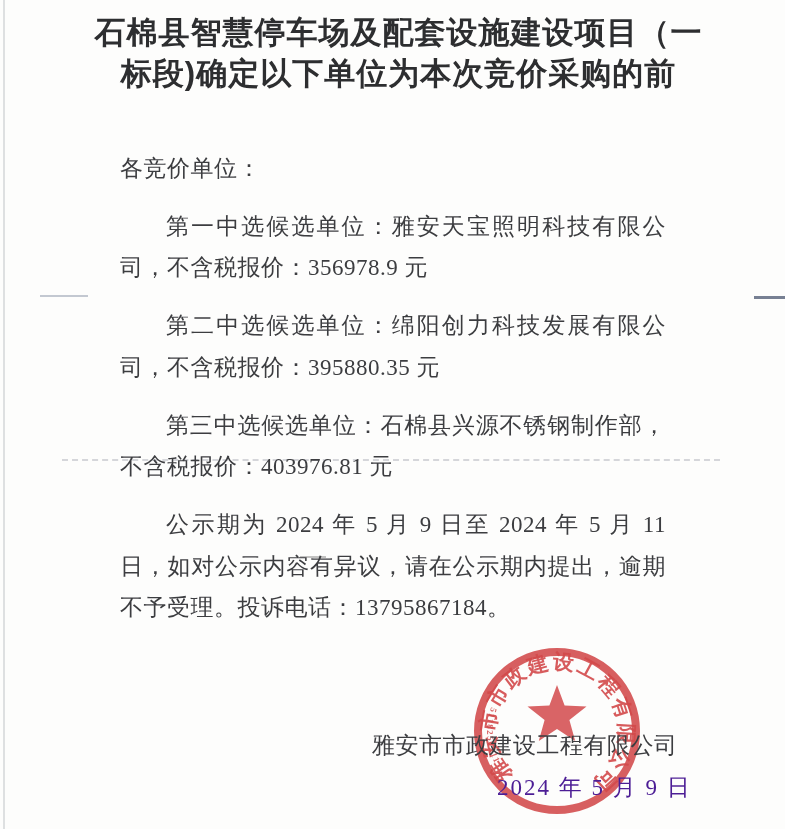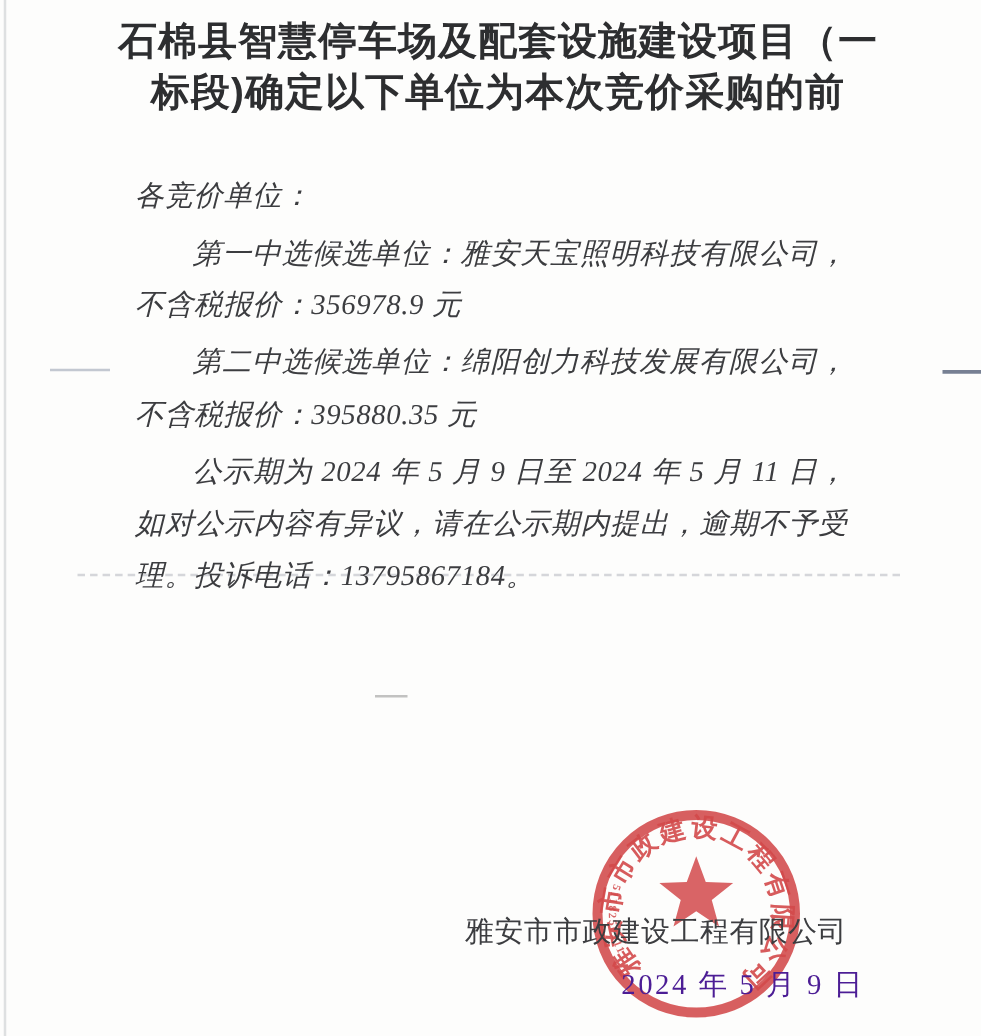--- a/index.html
+++ b/index.html
@@ -38,21 +38,21 @@
     font-family: "Liberation Sans", sans-serif;
     font-weight: 700; font-size: 31px; line-height: 41px;
     color: #2d2e30; letter-spacing: 1px;
   }
   .title .tl { display: block; padding-left: 12px; }
   .body {
     position: absolute; left: 104px; top: 132px; width: 578px;
     font-size: 23px; line-height: 41.7px; color: #3c3d40;
     text-align: justify; letter-spacing: .5px;
   }
-  .body p { margin: 4px; font-style: italic; }
+  .body p { margin: 16px; }
   .body p.para { text-indent: 2em; }
   .sig-company {
     position: absolute; left: 372px; top: 730px; z-index: 3;
     font-size: 23px; color: #3c3d40; letter-spacing: .5px;
   }
   .sig-date {
     position: absolute; left: 497px; top: 772px; z-index: 3;
     font-size: 23px; color: #4c1d95; letter-spacing: 2px;
   }
   .seal {
@@ -77,20 +77,21 @@
 
   <h1 class="title">
     <span class="tl">石棉县智慧停车场及配套设施建设项目（一</span>
     <span class="tl">标段)确定以下单位为本次竞价采购的前</span>
   </h1>
 
   <div class="body">
     <p class="salutation">各竞价单位：</p>
     <p class="para">第一中选候选单位：雅安天宝照明科技有限公司，不含税报价：356978.9 元</p>
     <p class="para">第二中选候选单位：绵阳创力科技发展有限公司，不含税报价：395880.35 元</p>
+    <p class="para">第三中选候选单位：石棉县兴源不锈钢制作部，不含税报价：403976.81 元</p>
     <p class="para">公示期为 2024 年 5 月 9 日至 2024 年 5 月 11 日，如对公示内容有异议，请在公示期内提出，逾期不予受理。投诉电话：13795867184。</p>
   </div>
 
   <svg class="seal" viewBox="0 0 200 200" aria-hidden="true">
     <defs>
       <path id="sealTextArc" d="M 56.2,143.8 A 62,62 0 1 1 135.6,150.8" fill="none"></path>
       <path id="sealSerialArc" d="M 34.2,76.1 A 70,70 0 0 0 46.4,145" fill="none"></path>
     </defs>
     <circle cx="100" cy="100" r="79" fill="none" stroke="#cf3537" stroke-width="8" stroke-opacity="0.88"></circle>
     <polygon points="100,54 107.6,74.5 129.5,75.4 112.4,89.0 118.2,110.1 100,98 81.8,110.1 87.6,89.0 70.5,75.4 92.4,74.5" fill="#cf3537" fill-opacity="0.85"></polygon>

